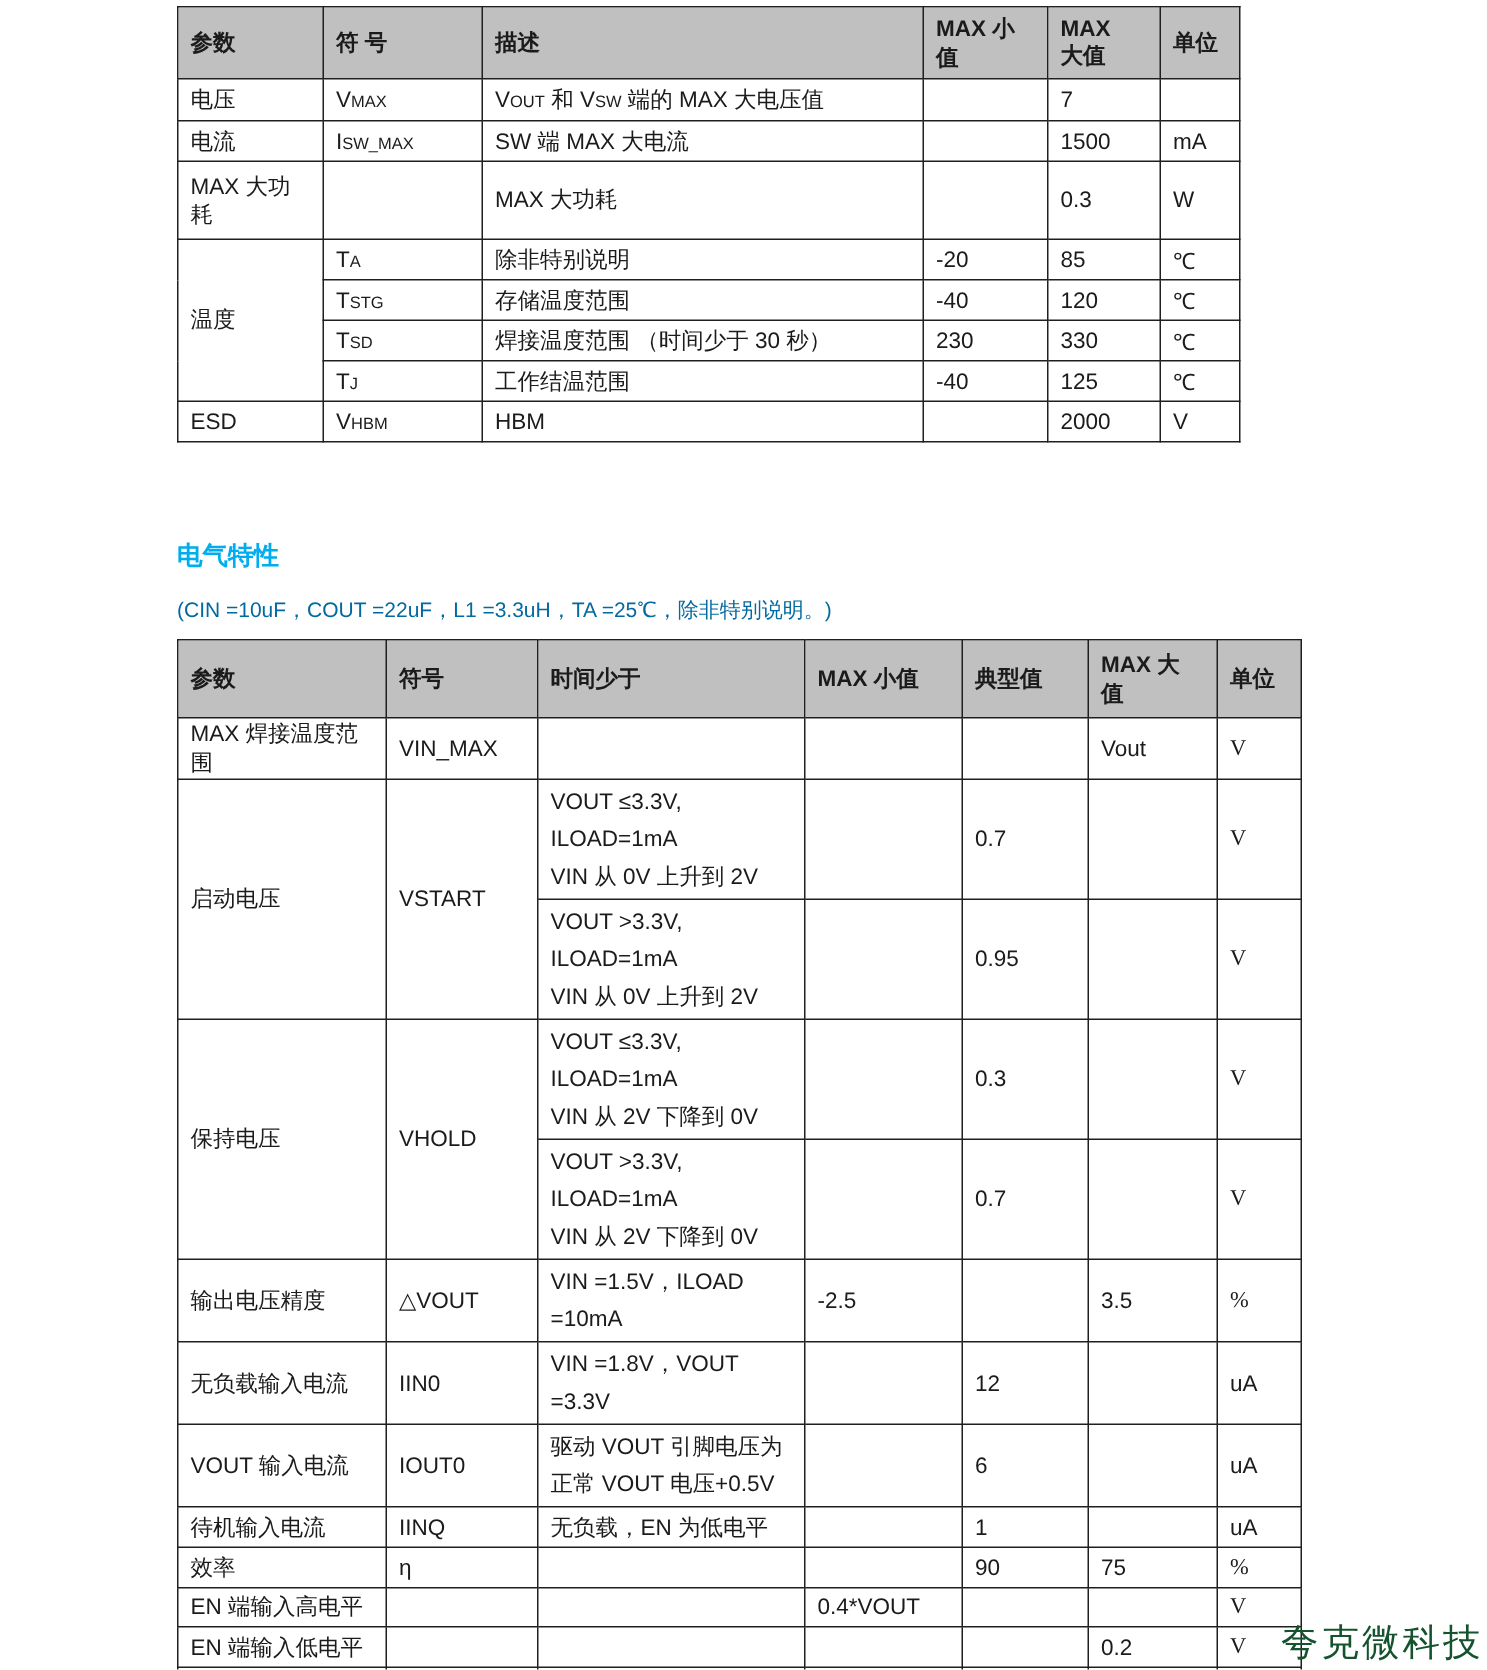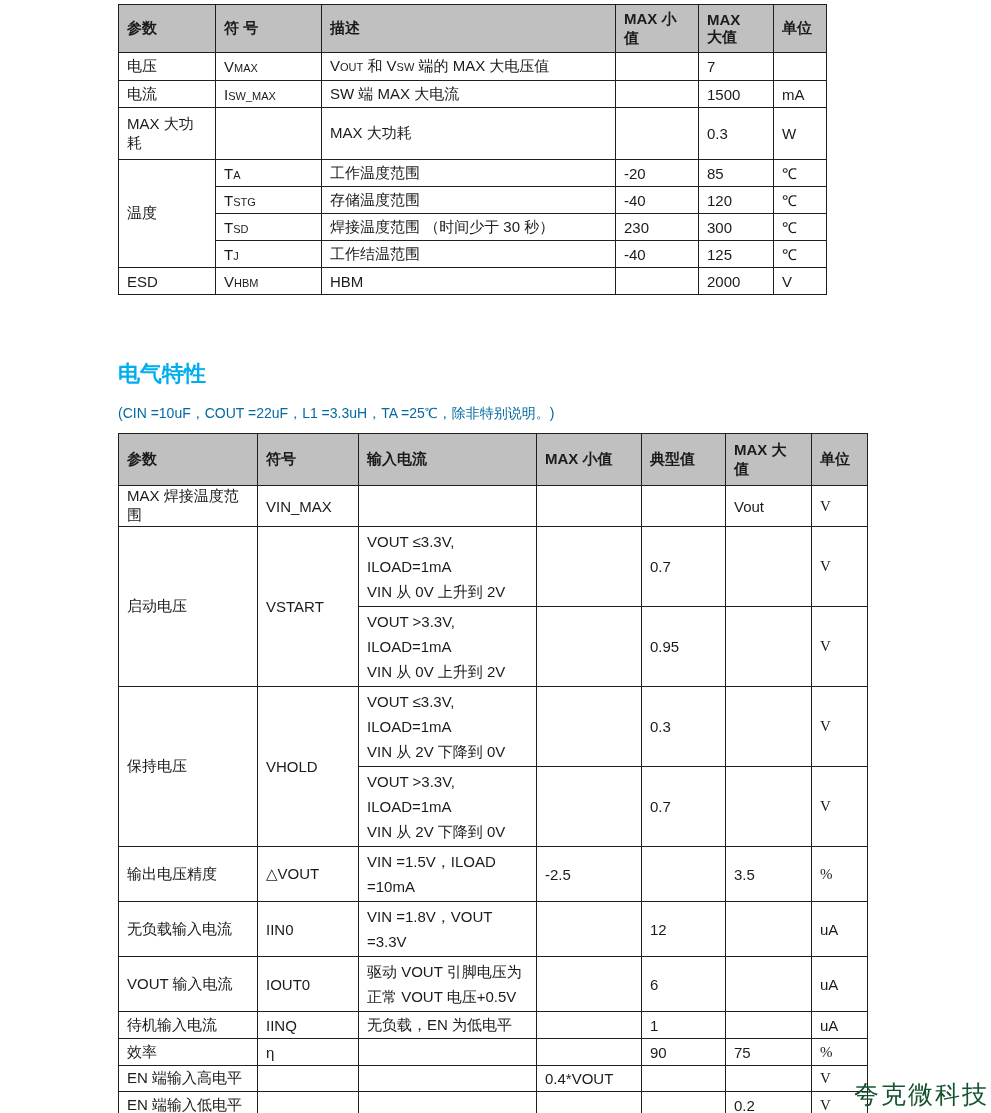--- a/index.html
+++ b/index.html
@@ -18,21 +18,21 @@
   .tbl2{width:749px;}
   .th-max1{padding-right:20px;}
   .th-min1{padding-right:12px;}
   .th-max2{padding-right:12px;}
   .sub{font-size:11px;text-align:center;}
   .cond{white-space:pre-line;line-height:25px;padding-top:2px;padding-bottom:2px;}
   .unit-serif{font-family:"Liberation Serif","DejaVu Serif",serif;}
   .h26{height:26px}.h27{height:27px}.h28{height:28px}.h48{height:48px}
   .h52{height:52px}.h53{height:53px}.h78{height:78px}.h79{height:79px}
   .section-title{
-    color:#00aeef;font-size:22px;font-weight:bold;margin:64px 0 16px 0;
+    color:#00aeef;font-size:17px;font-weight:bold;margin:64px 0 16px 0;
   }
   .note{font-size:14px;margin:0 0 10px 0;color:#0369a1;}
   .watermark{
     position:absolute;right:2px;bottom:2px;font-size:25px;font-weight:normal;
     color:#14532d;letter-spacing:2px;white-space:nowrap;
   }
 </style>
 </head>
 <body>
 
@@ -78,37 +78,37 @@
         <td>MAX 大功耗</td>
         <td></td>
         <td>MAX 大功耗</td>
         <td></td>
         <td>0.3</td>
         <td>W</td>
       </tr>
       <tr class="h27">
         <td rowspan="4">温度</td>
         <td><span>T</span><span class="sub">A</span></td>
-        <td>工作温度范围</td>
+        <td>除非特别说明</td>
         <td>-20</td>
         <td>85</td>
         <td>℃</td>
       </tr>
       <tr class="h27">
         <td><span>T</span><span class="sub">STG</span></td>
         <td>存储温度范围</td>
         <td>-40</td>
         <td>120</td>
         <td>℃</td>
       </tr>
       <tr class="h27">
         <td><span>T</span><span class="sub">SD</span></td>
         <td>焊接温度范围 （时间少于 30 秒）</td>
         <td>230</td>
-        <td>300</td>
+        <td>330</td>
         <td>℃</td>
       </tr>
       <tr class="h27">
         <td><span>T</span><span class="sub">J</span></td>
         <td>工作结温范围</td>
         <td>-40</td>
         <td>125</td>
         <td>℃</td>
       </tr>
       <tr class="h27">
@@ -132,21 +132,21 @@
         <col style="width:178px">
       <col style="width:105px">
         <col style="width:84px">
         <col style="width:86px">
         <col style="width:56px">
     </colgroup>
     <thead>
       <tr class="h52">
         <th>参数</th>
         <th>符号</th>
-        <th>输入电流</th>
+        <th>时间少于</th>
         <th>MAX 小值</th>
         <th>典型值</th>
         <th class="th-max2">MAX 大值</th>
         <th>单位</th>
       </tr>
     </thead>
     <tbody>
       <tr class="h28">
         <td>MAX 焊接温度范围</td>
         <td>VIN_MAX</td>

